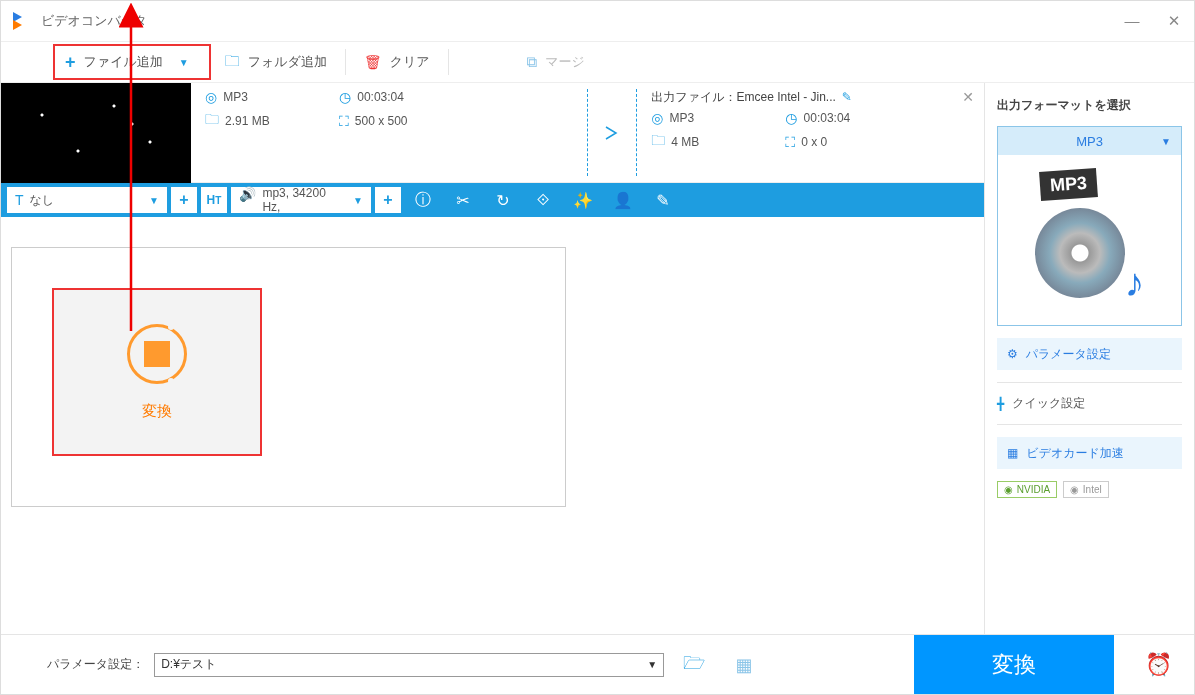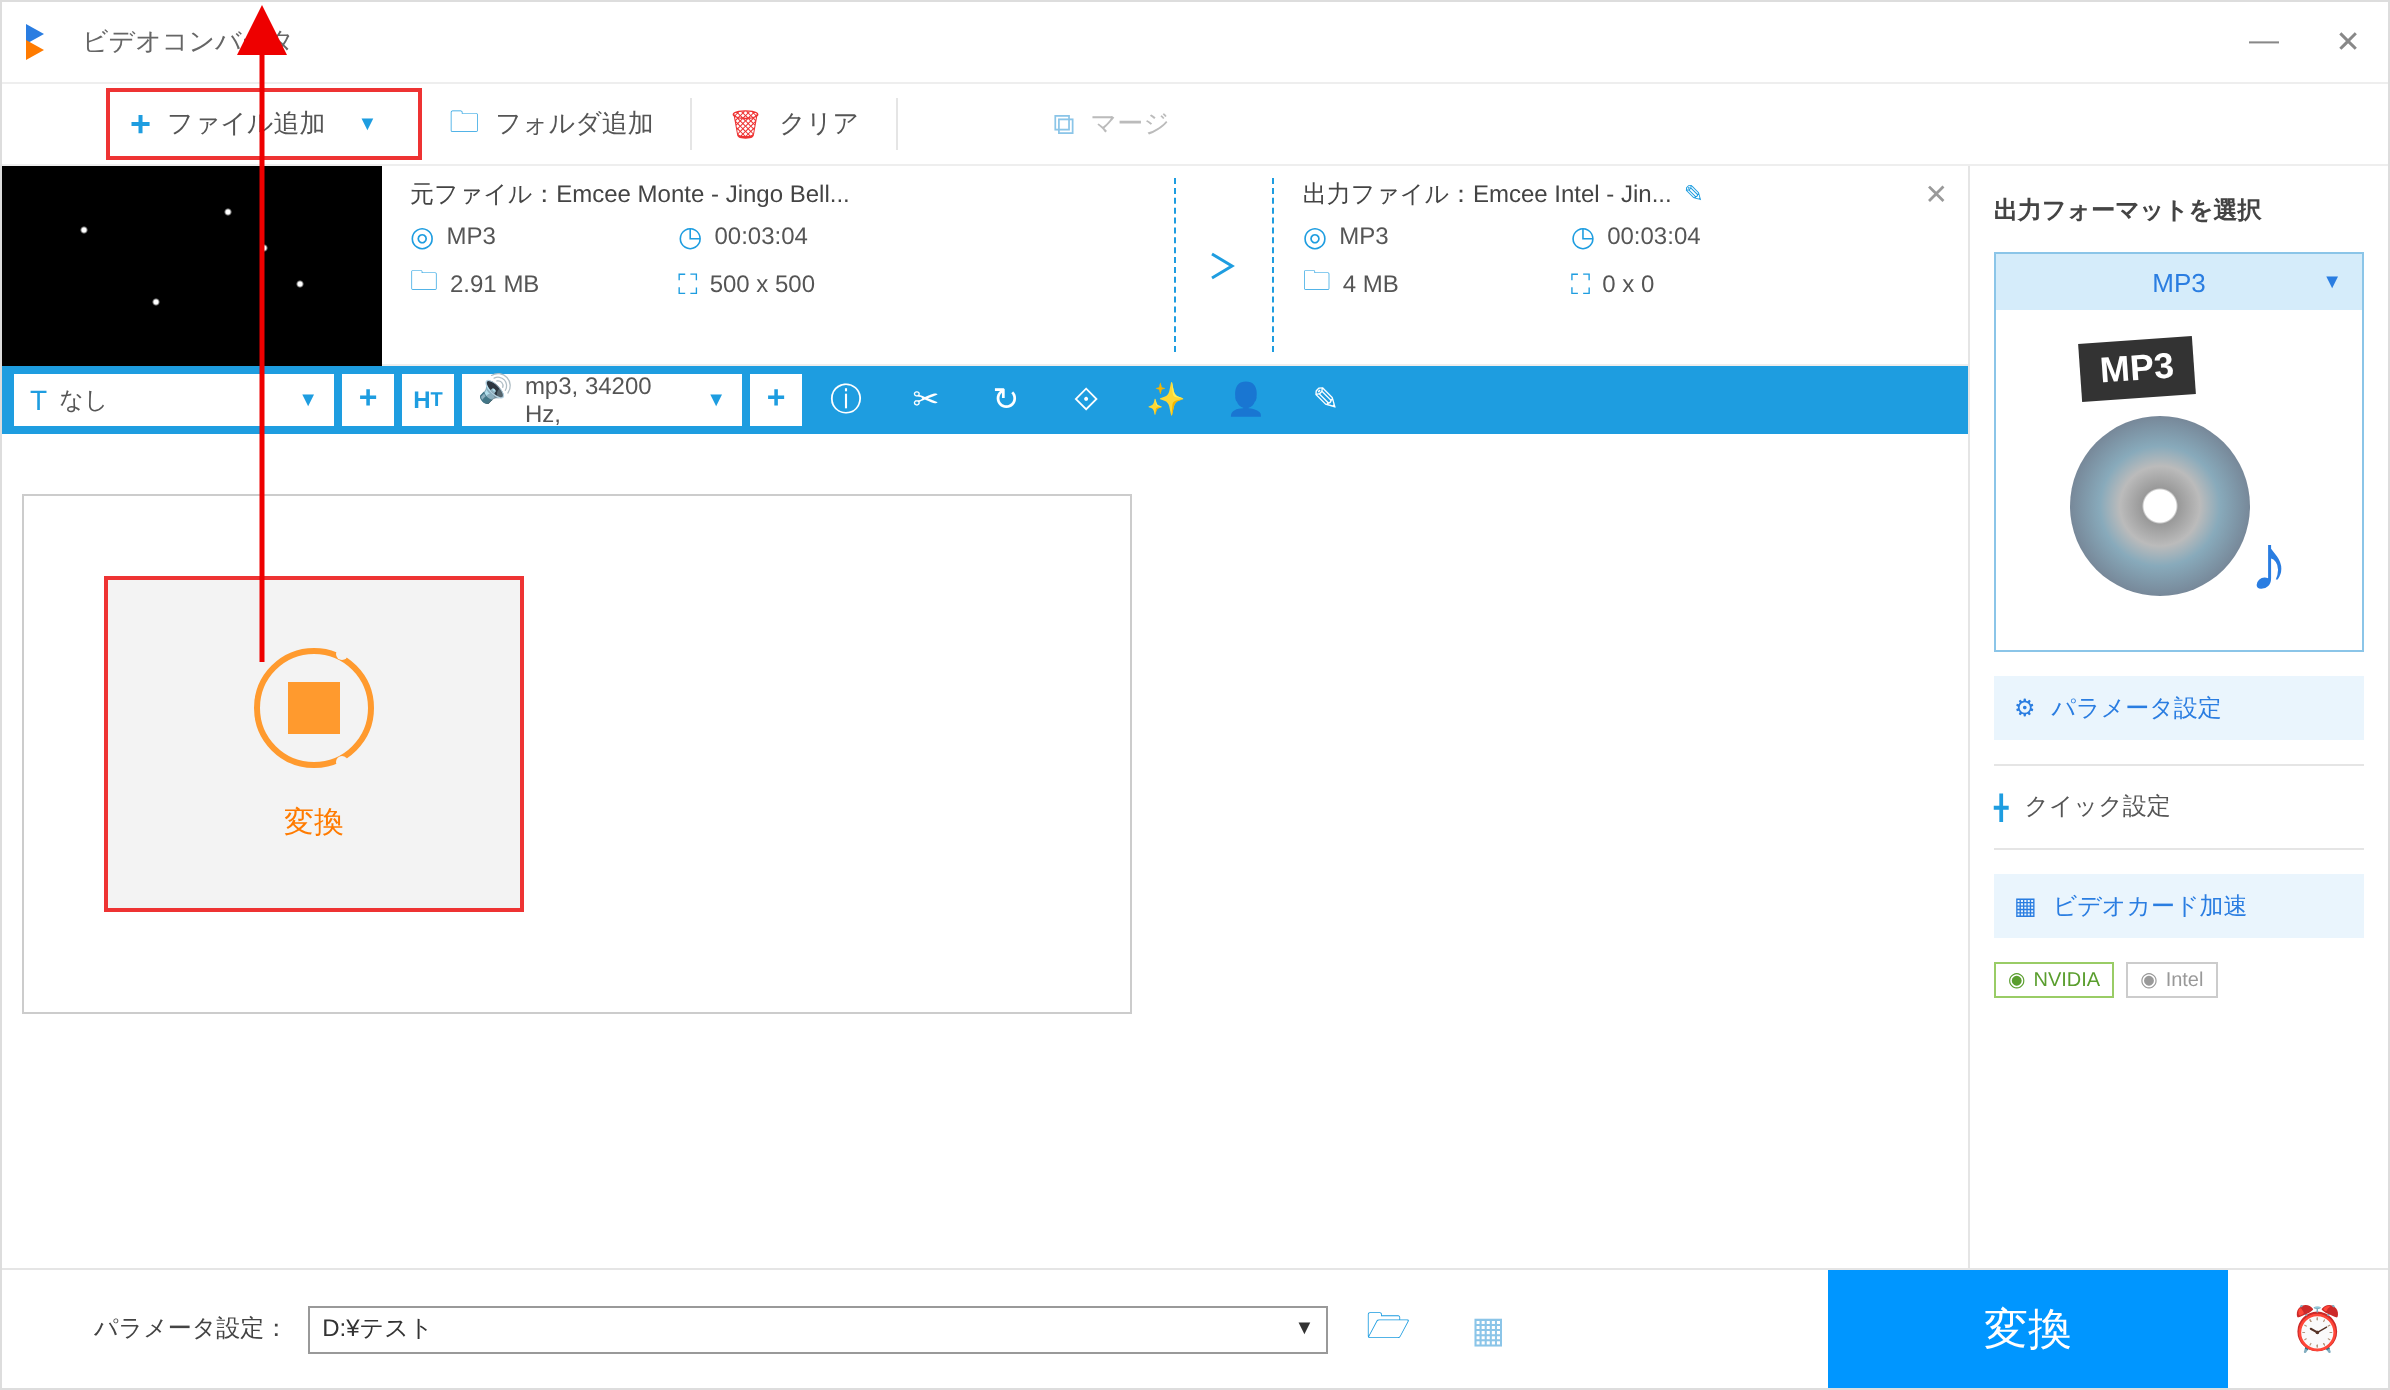--- a/index.html
+++ b/index.html
@@ -121,21 +121,20 @@
 
 <div class="main">
   <div class="left">
 
     <div class="filerow">
       <div class="thumb">
           <div class="thumb-art"></div>
         </div>
       <div class="fileinfo">
         <div class="fi-col" style="flex:1.2">
-          <div class="fi-title"><span>元ファイル：</span><span>Emcee Monte - Jingo Bell...</span></div>
           <div class="fi-row">
             <div class="fi-cell">
                 <span class="fi-icon">◎</span>
                 <span>MP3</span>
               </div>
             <div class="fi-cell">
                 <span class="fi-icon">◷</span>
                 <span>00:03:04</span>
               </div>
           </div>

